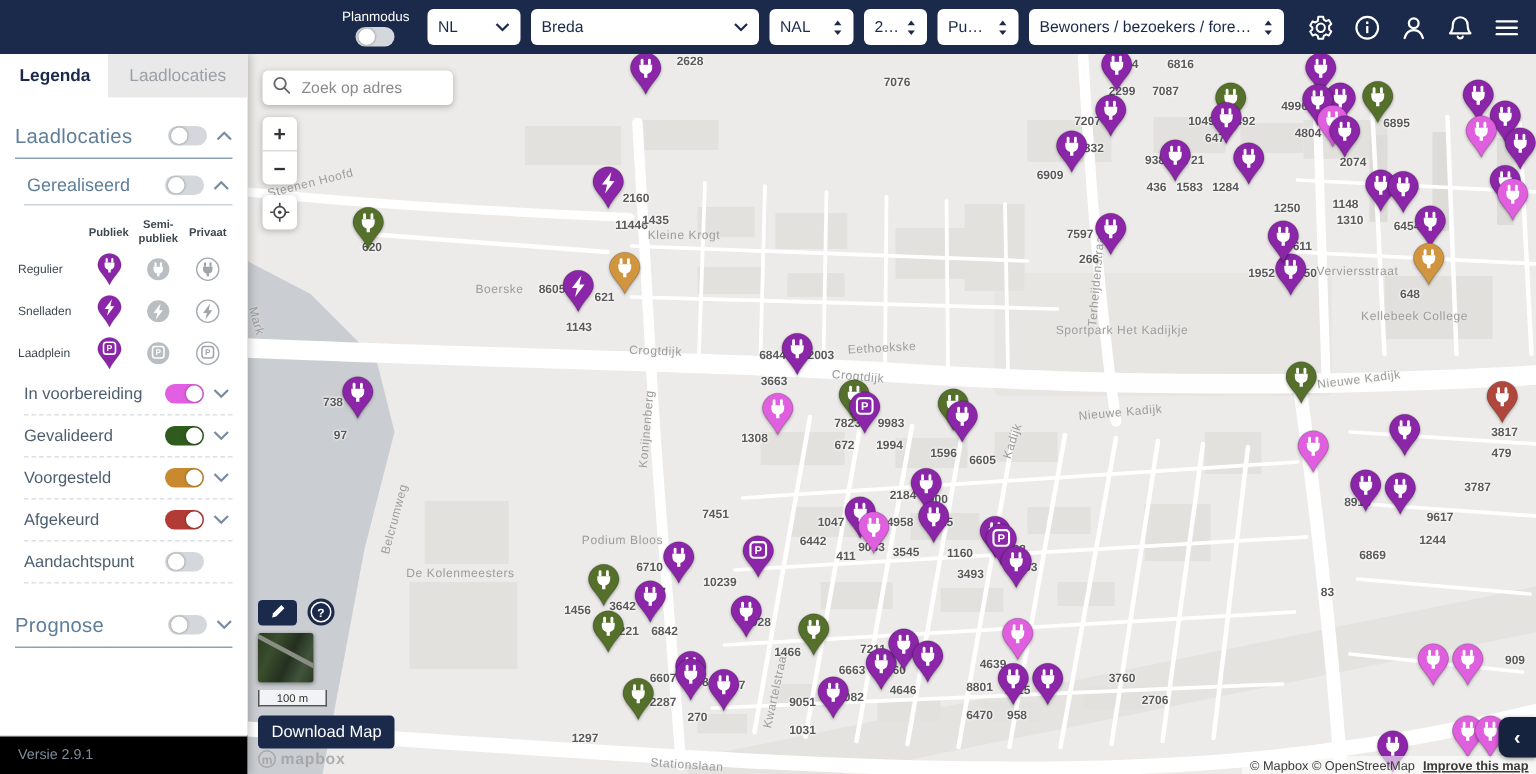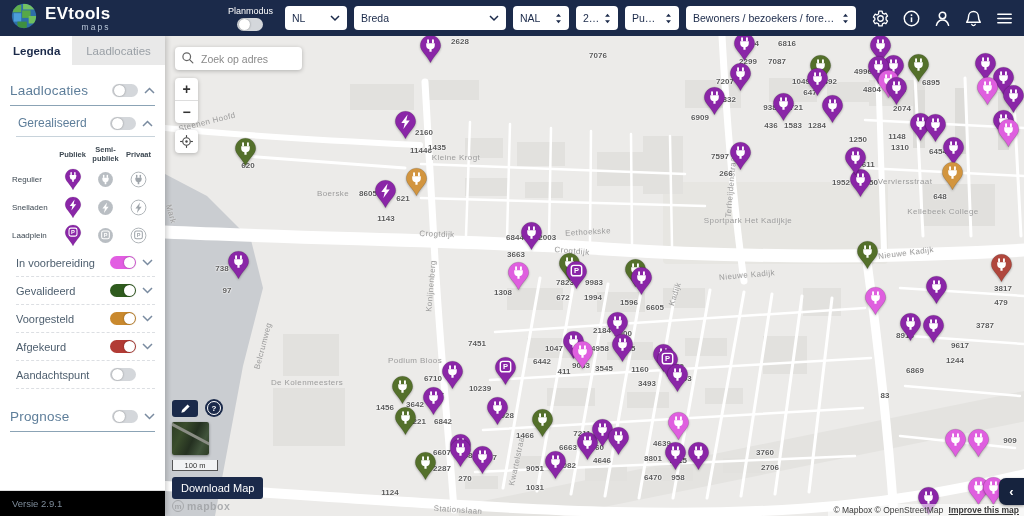--- a/index.html
+++ b/index.html
@@ -87,44 +87,20 @@
   .collapse-btn{position:absolute;right:0;top:442px;width:25px;height:27px;background:#16233E;border-radius:7px 0 0 7px;
                 display:flex;align-items:center;justify-content:center;color:#fff;font-size:13px;font-weight:bold;
                 cursor:pointer;z-index:12;box-shadow:0 1px 3px rgba(0,0,0,.4);}
 </style>
 </head>
 <body>
 
 <div id="app">
 
   <div id="header">
-    <div class="brand">
-      <span>
-        <svg width="28" height="28" viewBox="0 0 30 30">
-          <defs>
-              <clipPath id="gclip">
-                <circle cx="15" cy="15" r="13"></circle>
-              </clipPath>
-            </defs>
-          <g clip-path="url(#gclip)">
-            <rect width="30" height="30" fill="#2E6FA8"></rect>
-            <rect x="2" y="3" width="10" height="8" fill="#5FAE4C"></rect>
-            <rect x="14" y="2" width="12" height="6" fill="#74C163"></rect>
-            <rect x="4" y="12" width="8" height="9" fill="#4C9ED9"></rect>
-            <rect x="13" y="9" width="9" height="8" fill="#57A847"></rect>
-            <rect x="20" y="15" width="8" height="8" fill="#6FBF5E"></rect>
-            <rect x="8" y="21" width="10" height="7" fill="#3F8F3F"></rect>
-          </g>
-        </svg>
-      </span>
-      <span class="brand-text">
-        <div class="brand-title">EVtools</div>
-        <div class="brand-sub">maps</div>
-      </span>
-    </div>
 
     <div class="planmodus">
       <span class="planmodus-label">Planmodus</span>
       <span class="tgl">
           <span class="kb"></span>
         </span>
     </div>
 
     <div class="hsels">
         <div class="hsel" style="width: 62px;">
@@ -581,22 +557,22 @@
         <div class="num" style="left: 403px; top: 411px;">6663</div>
         <div class="num" style="left: 430px; top: 411px;">2660</div>
         <div class="num" style="left: 417px; top: 397px;">7211</div>
         <div class="num" style="left: 443px; top: 397px;">4881</div>
         <div class="num" style="left: 437px; top: 424px;">4646</div>
         <div class="num" style="left: 497px; top: 407px;">4639</div>
         <div class="num" style="left: 488px; top: 422px;">8801</div>
         <div class="num" style="left: 513px; top: 424px;">7415</div>
         <div class="num" style="left: 488px; top: 441px;">6470</div>
         <div class="num" style="left: 513px; top: 441px;">958</div>
-        <div class="num" style="left: 225px; top: 456px;">1124</div>
-        <div class="num" style="left: 600px; top: 416px;">3760</div>
+        <div class="num" style="left: 225px; top: 456px;">1297</div>
+        <div class="num" style="left: 583px; top: 416px;">3760</div>
         <div class="num" style="left: 605px; top: 431px;">2706</div>
       </div>
     <div id="pins-layer">
         <div class="pin" style="left: 253.5px; top: -2px;"><svg width="23" height="30" viewBox="0 0 23 30">
             <path d="M11.5 1.2C5.9 1.2 1.3 5.8 1.3 11.4c0 5.6 6.2 9 10.2 17.4 4-8.4 10.2-11.8 10.2-17.4 0-5.6-4.6-10.2-10.2-10.2z" fill="#8A26A7" stroke="rgba(0,0,0,.18)" stroke-width=".7"></path>
             <g fill="#FFFFFF">
               <rect x="8.1" y="5.2" width="1.9" height="4.2" rx="0.9"></rect>
               <rect x="13.0" y="5.2" width="1.9" height="4.2" rx="0.9"></rect>
               <path d="M7.2 9.2h8.6v2a4.3 4.3 0 0 1-3.2 4.15v2.45h-2.2v-2.45A4.3 4.3 0 0 1 7.2 11.2z"></path>
             </g>

